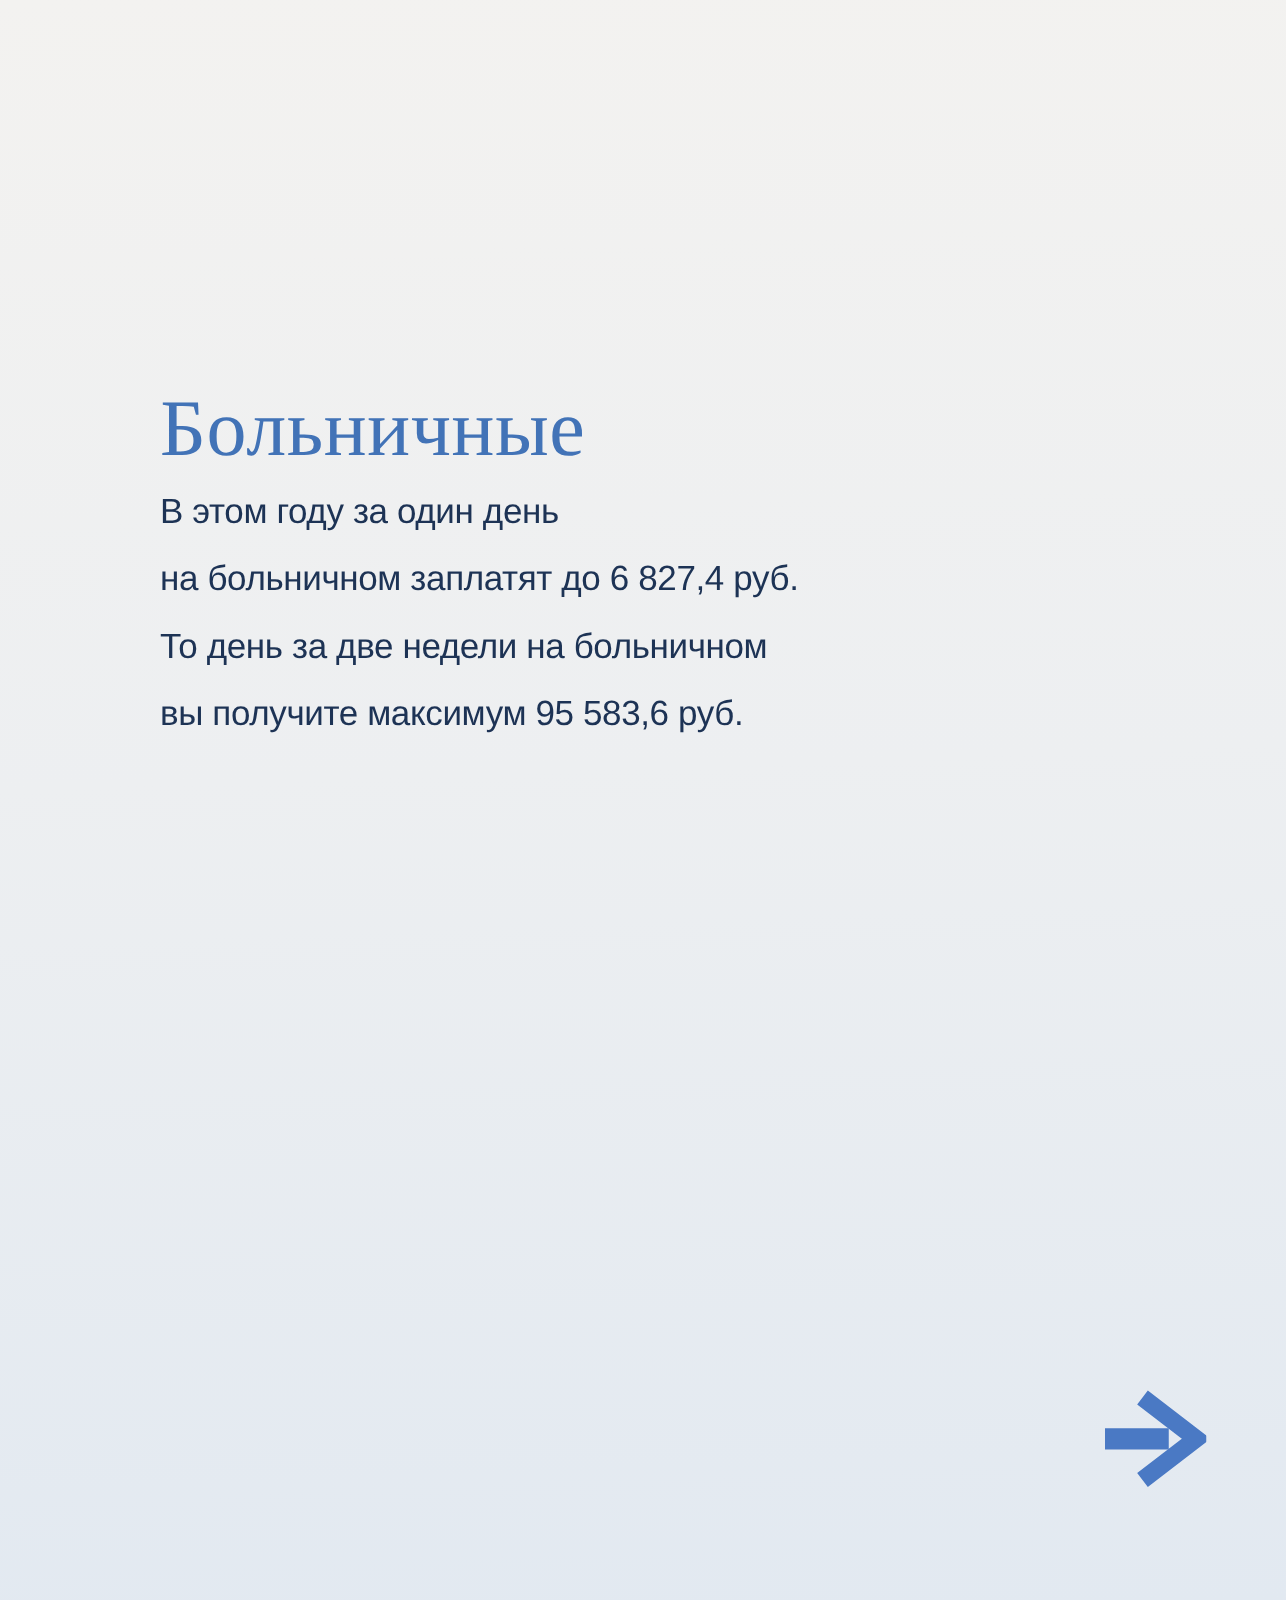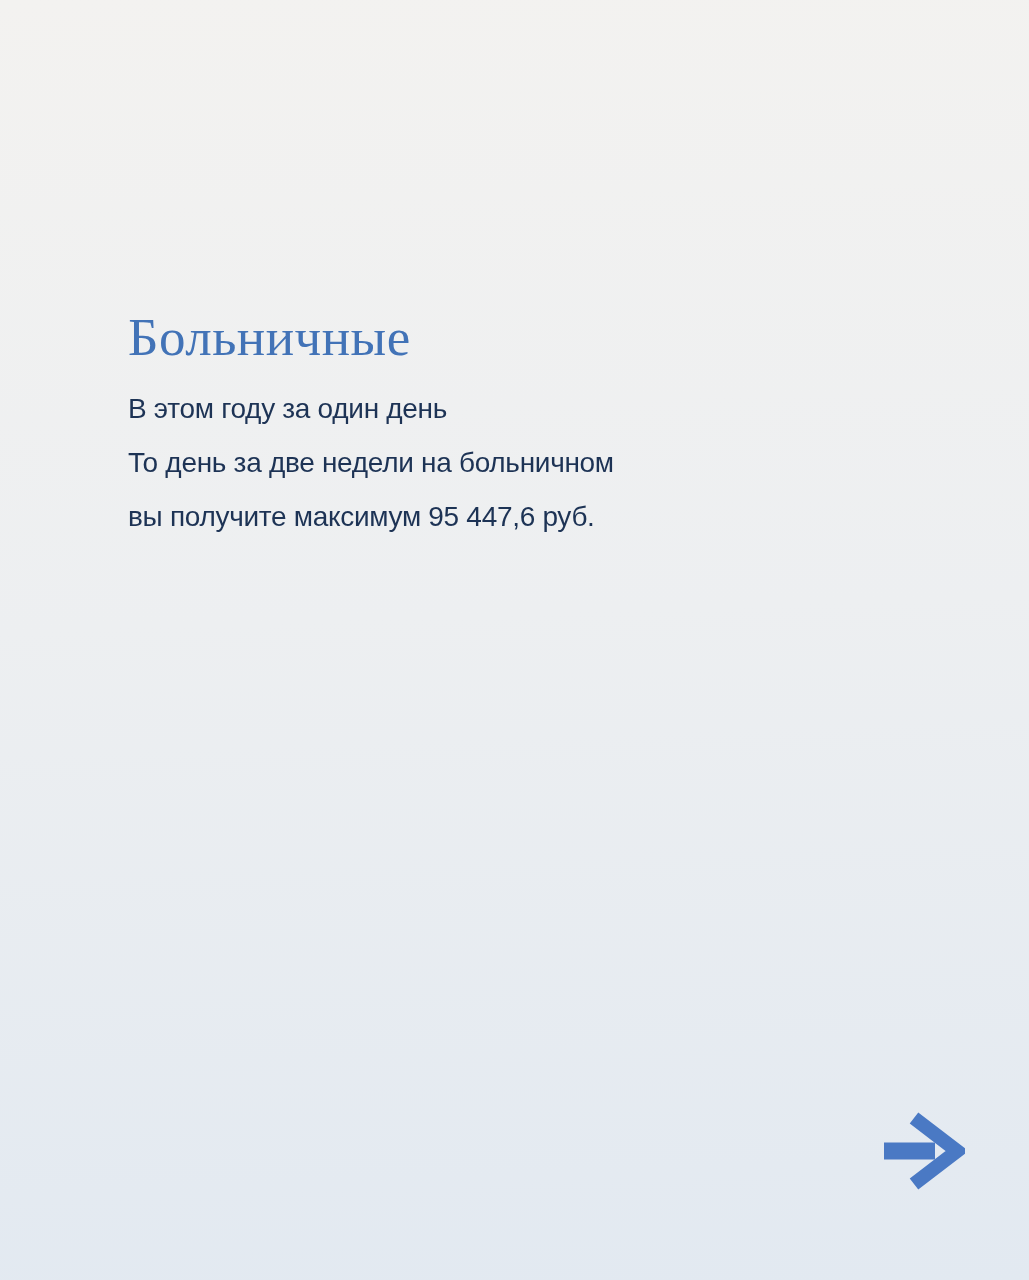--- a/index.html
+++ b/index.html
@@ -20,21 +20,21 @@
     position: relative;
     width: 1029px;
     height: 1280px;
     background: linear-gradient(178deg, var(--bg-top) 0%, var(--bg-mid) 48%, var(--bg-bottom) 100%);
   }
   .card-title {
     position: absolute;
     left: 128px;
     top: 308px;
     font-family: "Liberation Serif", "DejaVu Serif", serif;
-    font-size: 53px;
+    font-size: 64px;
     font-weight: normal;
     line-height: 1.1;
     color: var(--heading-color);
     letter-spacing: 0.5px;
     white-space: nowrap;
   }
   .card-body {
     position: absolute;
     left: 128px;
     top: 382px;
@@ -61,22 +61,23 @@
 </style>
 </head>
 <body>
 
 <div class="card">
 
   <h1 class="card-title">Больничные</h1>
 
   <div class="card-body">
     <div>В этом году за один день</div>
+    <div>на больничном заплатят до 6 827,4 руб.</div>
     <div>То день за две недели на больничном</div>
-    <div>вы получите максимум 95 447,6 руб.</div>
+    <div>вы получите максимум 95 583,6 руб.</div>
   </div>
 
   <button class="next-arrow-btn" aria-label="Next">
     <span>
       <svg viewBox="0 0 86 82" xmlns="http://www.w3.org/2000/svg" aria-hidden="true">
         <path d="M5 41 H56" stroke="currentColor" stroke-width="17" fill="none" stroke-linecap="butt"></path>
         <path d="M35 8 L78 41 L35 74" stroke="currentColor" stroke-width="14" fill="none" stroke-linejoin="miter" stroke-linecap="butt"></path>
       </svg>
     </span>
   </button>

